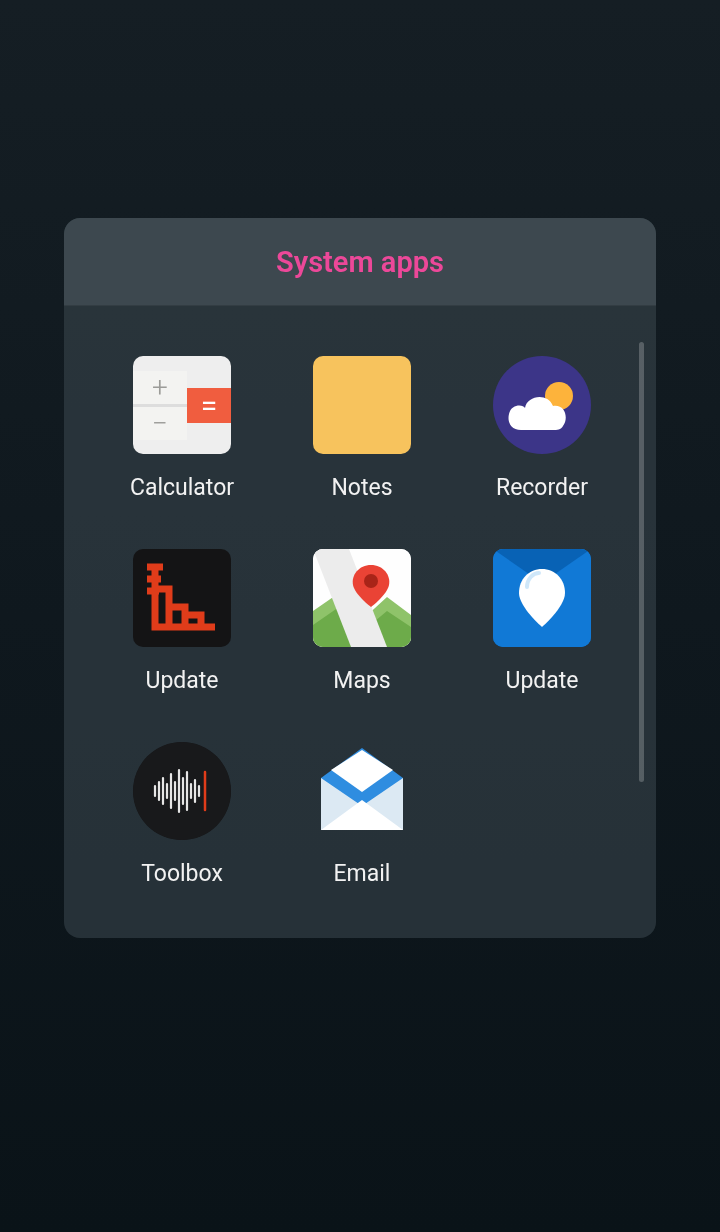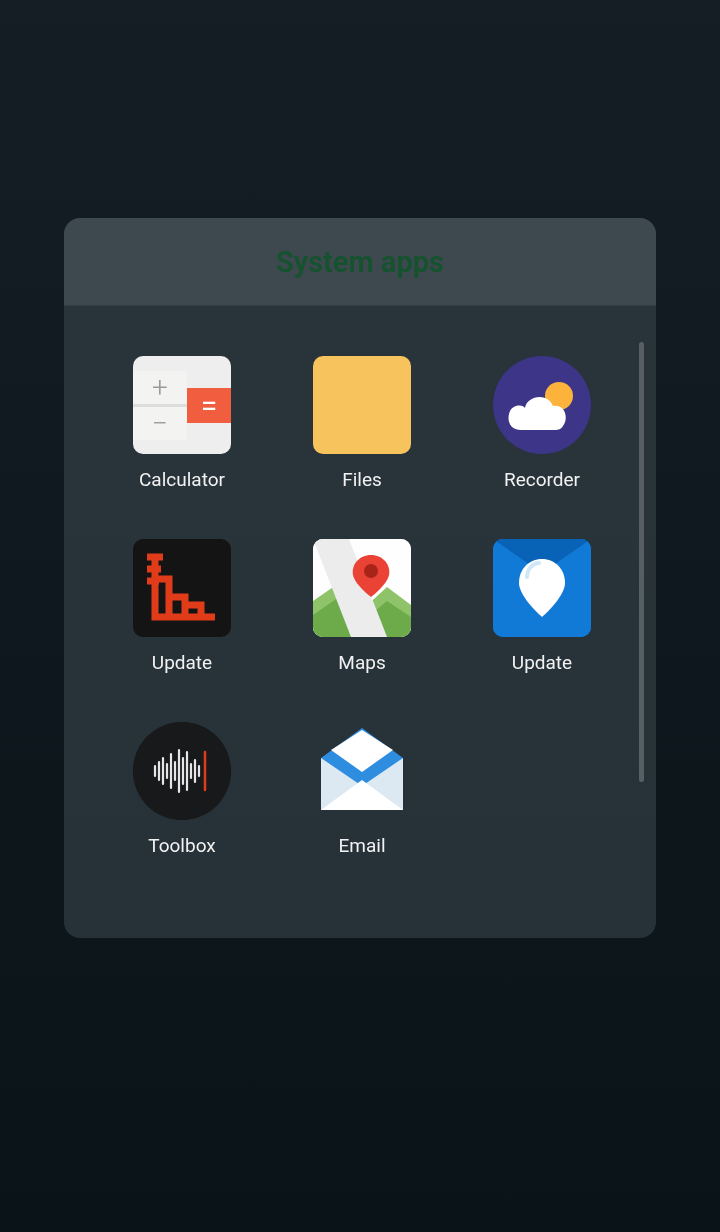--- a/index.html
+++ b/index.html
@@ -23,21 +23,21 @@
     }
     .folder-header {
       height: 88px;
       background: rgba(75, 86, 94, 0.6);
       display: flex;
       align-items: center;
       justify-content: center;
       border-bottom: 1px solid rgba(0,0,0,0.15);
     }
     .folder-title {
-      color: #14532d;
+      color: #ec4899;
       font-size: 29px;
       font-weight: 600;
     }
     .grid-wrap {
       position: relative;
       height: calc(100% - 88px);
       padding: 50px 20px 20px 20px;
     }
     .grid {
       display: grid;
@@ -58,22 +58,22 @@
       height: 98px;
       border-radius: 10px;
       display: flex;
       align-items: center;
       justify-content: center;
       position: relative;
       overflow: hidden;
     }
     .app-label {
       color: #f2f2f2;
-      font-size: 19px;
-      margin-top: 14px;
+      font-size: 23px;
+      margin-top: 20px;
       text-align: left;
     }
     .scrollbar {
       position: absolute;
       right: 12px;
       top: 36px;
       width: 5px;
       height: 440px;
       background: rgba(255,255,255,0.22);
       border-radius: 3px;
@@ -141,21 +141,21 @@
       <div class="app">
         <div class="icon-box ic-notes">
           <div class="line l2" style="flex:1"></div>
           <div class="line l1"></div>
           <div class="line l2"></div>
           <div class="line l1"></div>
           <div class="line l2"></div>
           <div class="line l1"></div>
           <div class="line l2" style="flex:1"></div>
         </div>
-        <div class="app-label">Files</div>
+        <div class="app-label">Notes</div>
       </div>
 
       <div class="app">
         <div class="icon-box ic-weather">
           <div class="sun"></div>
           <svg class="cloud" width="62" height="40" viewBox="0 0 62 40">
             <path d="M14 40 C4 40 0 32 2 24 C4 14 16 14 18 18 C20 6 40 2 46 16 C58 14 62 28 56 36 C54 40 50 40 46 40 Z" fill="#ffffff"></path>
           </svg>
         </div>
         <div class="app-label">Recorder</div>

